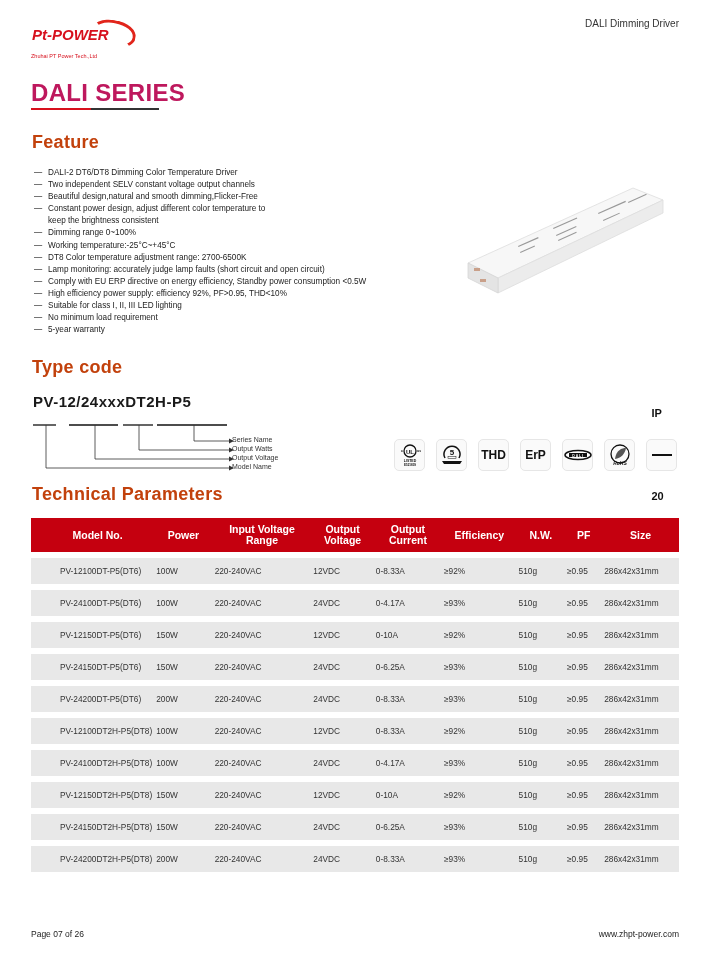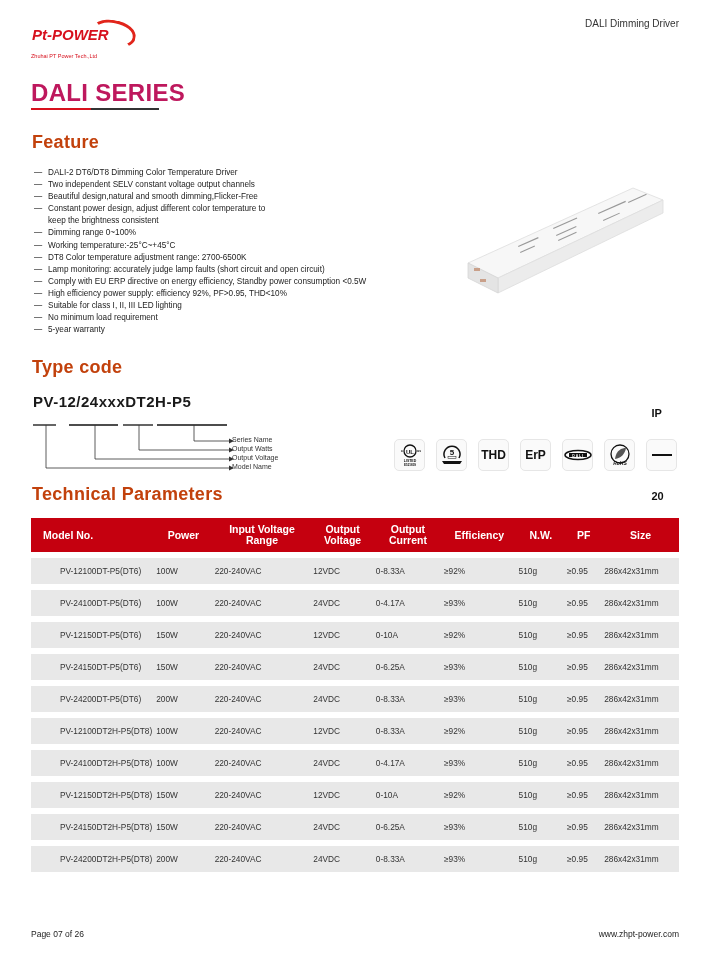--- a/index.html
+++ b/index.html
@@ -30,21 +30,21 @@
   .tc-label { position: absolute; left: 232px; font-size: 7px; color: #333; white-space: nowrap; }
 
   .certs { position: absolute; left: 394px; top: 439px; display: flex; gap: 11px; }
   .cert { width: 31px; height: 32px; border: 1px solid #e6e6e6; border-radius: 5px; background: #fafafa; display: flex; align-items: center; justify-content: center; font-weight: bold; color: #111; position: relative; }
   .cert.txt { font-size: 12px; }
   .cert-ip { display: flex; flex-direction: column; align-items: flex-start; font-size: 11px; line-height: 11px; gap: 34px; }
   .cert-ip .bar { width: 20px; height: 1.5px; background: #111; margin: 1px 0; }
 
   .param-table { position: absolute; left: 31px; top: 518px; width: 648px; border-collapse: separate; border-spacing: 0 6px; margin-top: -6px; }
   .param-table th { background: #c5000f; color: #fff; font-size: 10.5px; font-weight: bold; height: 34px; line-height: 11px; text-align: center; vertical-align: middle; padding: 0 2px; }
-  .param-table th:first-child { text-align: left; padding-left: 12px; }
+  .param-table th:first-child { text-align: center; padding-left: 12px; }
   .param-table td { background: #e8e8e8; font-size: 8.3px; color: #333; height: 26px; vertical-align: middle; padding: 0 2px; white-space: nowrap; }
   .param-table td:first-child { padding-left: 29px; }
 
   .footer-left { position: absolute; left: 31px; top: 929px; font-size: 8.5px; color: #222; }
   .footer-right { position: absolute; right: 30px; top: 929px; font-size: 8.5px; color: #222; }
 </style>
 </head>
 <body>
 
 <div class="logo">

